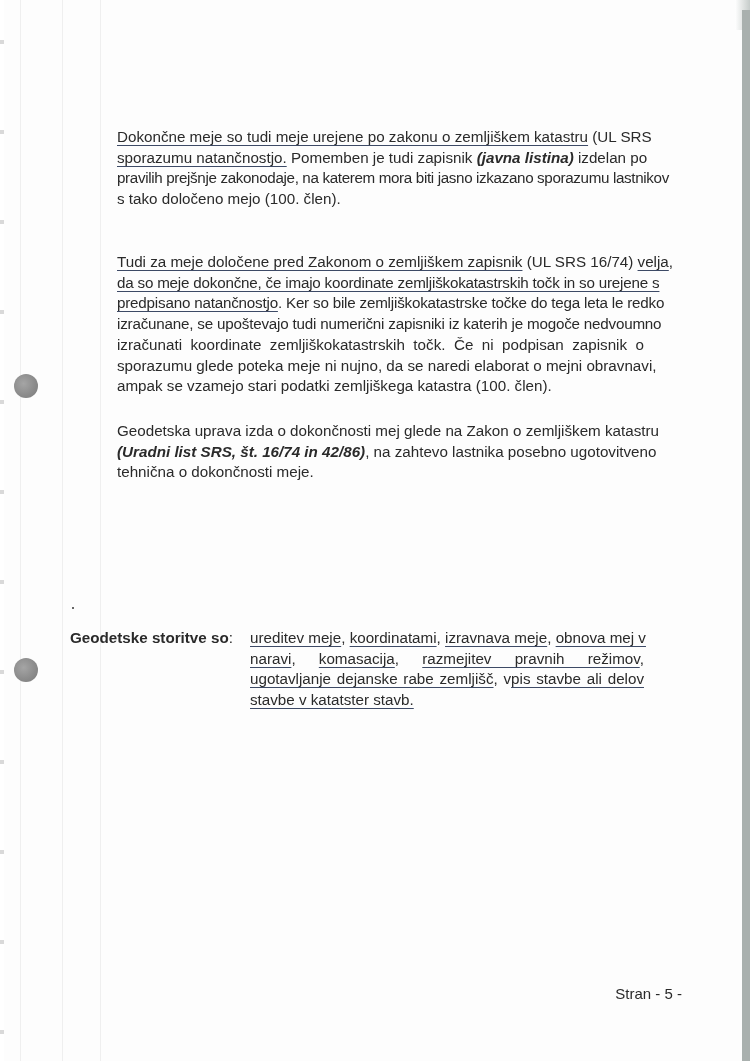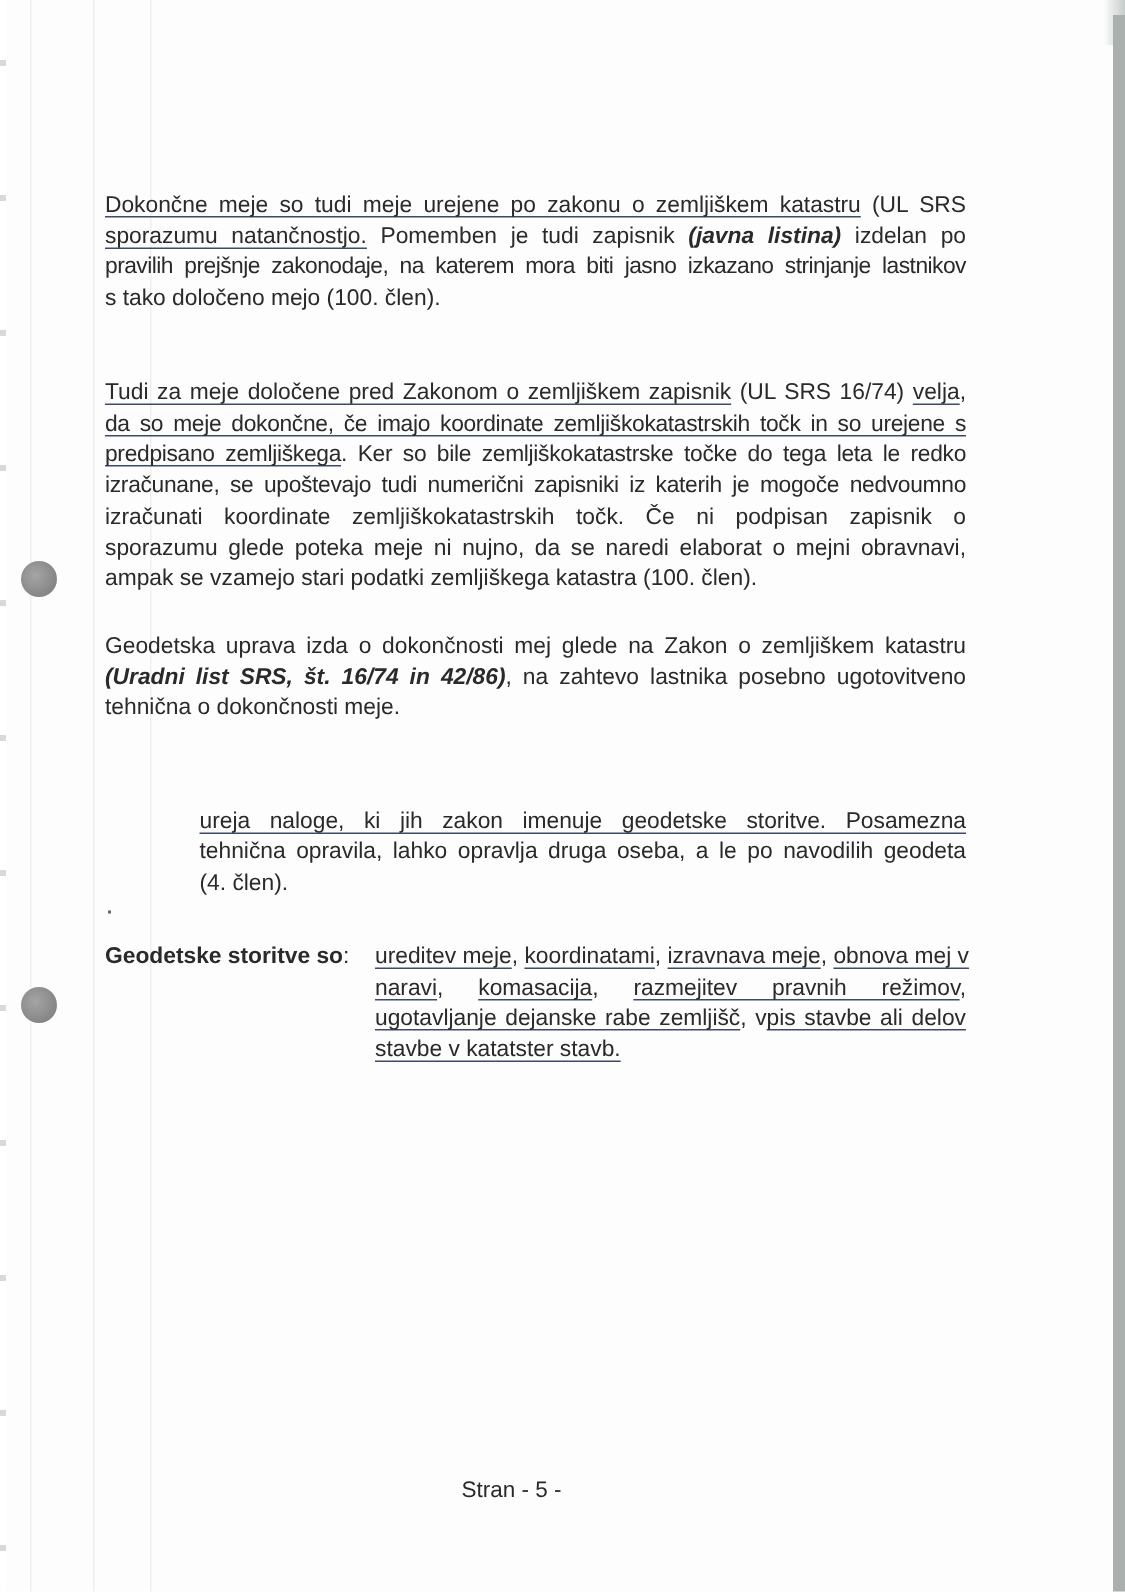--- a/index.html
+++ b/index.html
@@ -30,76 +30,71 @@
   }
   .punch-hole {
     position: absolute; width: 24px; height: 24px; border-radius: 50%;
     background: radial-gradient(circle at 40% 40%, #a5a5a5 0%, #8a8a8a 60%, #7a7a7a 100%);
   }
   .para {
     position: absolute; left: 70px; width: 574px;
     font-size: 15.2px; line-height: 20.7px;
     text-align: justify;
   }
-  .para .line { display: block; white-space: nowrap; text-align-last: justify; }
+  .para .line { display: block; white-space: nowrap; text-align-last: justify; margin-left: 47px; }
   .para .line.last { text-align-last: left; }
   .u { text-decoration: underline; text-decoration-color: #3d4a66; text-underline-offset: 3px; text-decoration-thickness: 1px; }
   .i { font-style: italic; font-weight: bold; }
   .b { font-weight: bold; }
   .hang {
     position: absolute; font-size: 15.2px; line-height: 20.7px;
   }
   .hang .line { display: block; white-space: nowrap; text-align-last: justify; text-align: justify; }
   .hang .line.last { text-align-last: left; }
   .footer {
-    position: absolute; left: 0; width: 682px; top: 985px; text-align: center;
+    position: absolute; left: 0; width: 682px; top: 985px; text-align: right;
     font-size: 15px;
   }
   .dot { position: absolute; width: 2px; height: 2px; background: #666; }
 </style>
 </head>
 <body>
 
 <div class="page">
   <div class="left-edge"></div>
   <div class="fold-line" style="left:20px"></div>
   <div class="fold-line" style="left:62px"></div>
   <div class="fold-line" style="left:100px"></div>
 
   <div class="punch-hole" style="left:14px; top:374px"></div>
   <div class="punch-hole" style="left:14px; top:658px"></div>
 
   <div class="para" style="top:127px">
     <span class="line"><span class="u">Dokončne meje so tudi meje urejene po zakonu o zemljiškem katastru</span><span> (UL SRS</span></span>
     <span class="line"><span class="u">sporazumu natančnostjo.</span><span> Pomemben je tudi zapisnik </span><span class="i">(javna listina)</span><span> izdelan po</span></span>
-    <span class="line" style="letter-spacing:-0.35px">pravilih prejšnje zakonodaje, na katerem mora biti jasno izkazano strinjanje lastnikov</span>
+    <span class="line" style="letter-spacing:-0.35px">pravilih prejšnje zakonodaje, na katerem mora biti jasno izkazano sporazumu lastnikov</span>
     <span class="line last">s tako določeno mejo (100. člen).</span>
   </div>
 
   <div class="para" style="top:252px">
     <span class="line"><span class="u">Tudi za meje določene pred Zakonom o zemljiškem zapisnik</span><span> (UL SRS 16/74) </span><span class="u">velja</span><span>,</span></span>
     <span class="line" style="letter-spacing:-0.2px"><span class="u">da so meje dokončne, če imajo koordinate zemljiškokatastrskih točk in so urejene s</span></span>
-    <span class="line" style="letter-spacing:-0.2px"><span class="u">predpisano zemljiškega</span><span>. Ker so bile zemljiškokatastrske točke do tega leta le redko</span></span>
+    <span class="line" style="letter-spacing:-0.2px"><span class="u">predpisano natančnostjo</span><span>. Ker so bile zemljiškokatastrske točke do tega leta le redko</span></span>
     <span class="line" style="letter-spacing:-0.2px">izračunane, se upoštevajo tudi numerični zapisniki iz katerih je mogoče nedvoumno</span>
     <span class="line">izračunati koordinate zemljiškokatastrskih točk. Če ni podpisan zapisnik o</span>
     <span class="line">sporazumu glede poteka meje ni nujno, da se naredi elaborat o mejni obravnavi,</span>
     <span class="line last">ampak se vzamejo stari podatki zemljiškega katastra (100. člen).</span>
   </div>
 
   <div class="para" style="top:421px">
     <span class="line">Geodetska uprava izda o dokončnosti mej glede na Zakon o zemljiškem katastru</span>
     <span class="line"><span class="i">(Uradni list SRS, št. 16/74 in 42/86)</span><span>, na zahtevo lastnika posebno ugotovitveno</span></span>
     <span class="line last">tehnična o dokončnosti meje.</span>
   </div>
 
-  <div class="hang" style="left:133px; top:537.7px; width:511px">
-    <span class="line"><span class="u">ureja naloge, ki jih zakon imenuje geodetske storitve. Posamezna</span></span>
-    <span class="line">tehnična opravila, lahko opravlja druga oseba, a le po navodilih geodeta</span>
-    <span class="line last">(4. člen).</span>
-  </div>
 
   <div class="dot" style="left:72px; top:607px"></div>
 
   <div class="hang" style="left:70px; top:628px; width:190px">
     <span><span class="b">Geodetske storitve so</span><span>:</span></span>
   </div>
   <div class="hang" style="left:250px; top:628px; width:394px">
     <span class="line"><span class="u">ureditev meje</span><span>, </span><span class="u">koordinatami</span><span>, </span><span class="u">izravnava meje</span><span>, </span><span class="u">obnova mej v</span></span>
     <span class="line" style="word-spacing:14px"><span class="u">naravi</span><span>, </span><span class="u">komasacija</span><span>, </span><span class="u">razmejitev pravnih režimov</span><span>,</span></span>
     <span class="line"><span class="u">ugotavljanje dejanske rabe zemljišč</span><span>, v</span><span class="u">pis stavbe ali delov</span></span>

